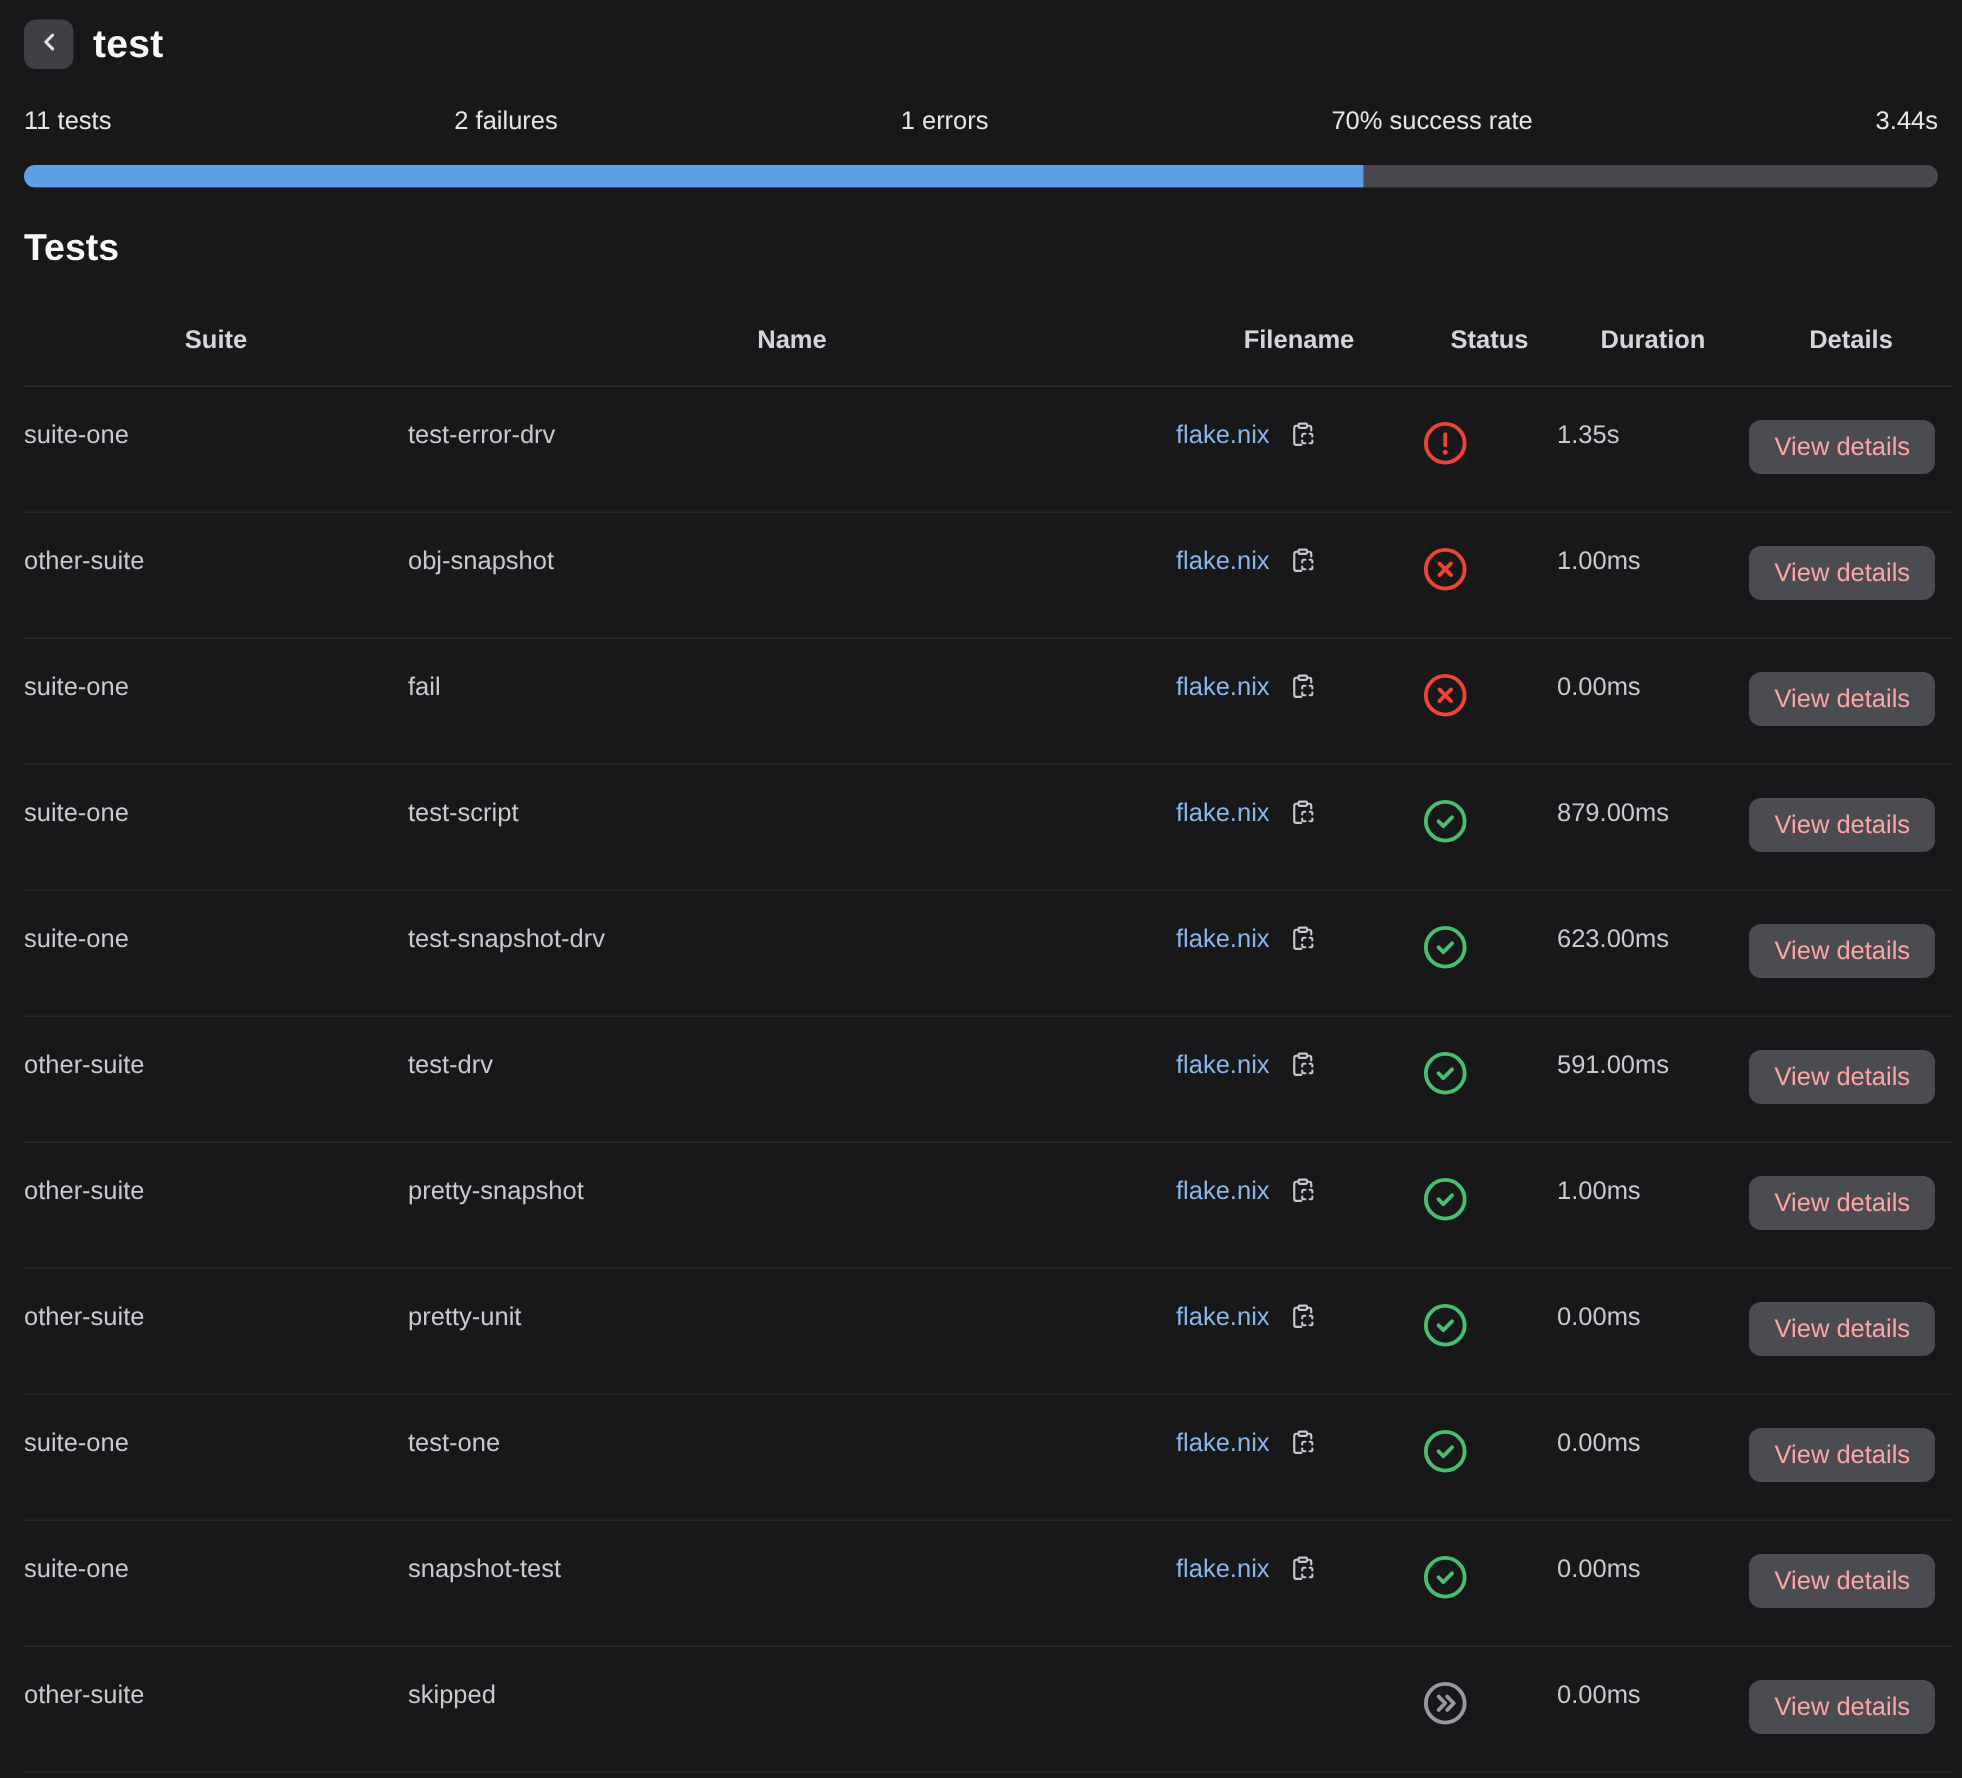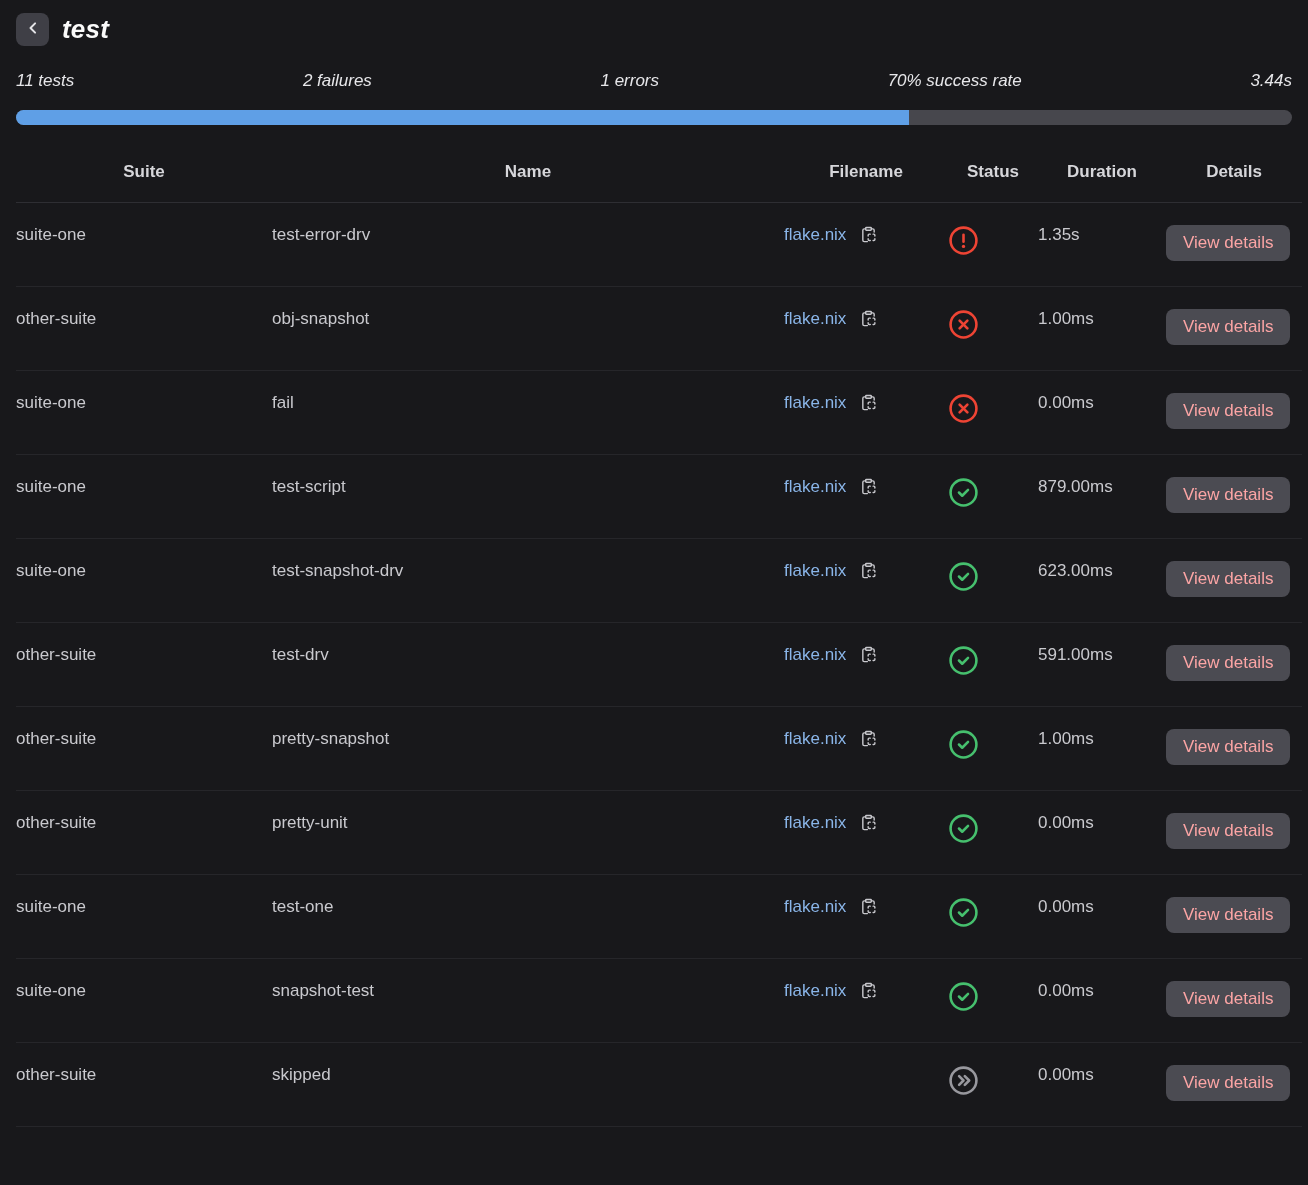--- a/index.html
+++ b/index.html
@@ -13,24 +13,24 @@
   }
 
   
   .page-header { display: flex; align-items: center; gap: 13px; margin: 13px 16px 0; }
   .back-btn {
     width: 33px; height: 33px; border: none; border-radius: 8px;
     background: #3f3f46; color: #e4e4e7; cursor: pointer;
     display: flex; align-items: center; justify-content: center; padding: 0; flex: none;
   }
   .back-btn svg { width: 20px; height: 20px; }
-  .page-title { margin: 0; font-size: 26px; font-weight: 700; color: #fafafa; letter-spacing: 0.2px; font-style: italic; }
+  .page-title { margin: 0; font-size: 26px; font-weight: 700; color: #fafafa; letter-spacing: 0.2px; }
 
   
-  .summary { display: flex; justify-content: space-between; margin: 25px 16px 0; font-size: 17px; color: #e7e7ea; font-style: italic; }
+  .summary { display: flex; justify-content: space-between; margin: 25px 16px 0; font-size: 17px; color: #e7e7ea; }
   .summary span { white-space: nowrap; }
 
   
   .progress { margin: 19px 16px 0; height: 15px; border-radius: 999px; background: #47474d; overflow: hidden; }
   .progress-fill { height: 100%; background: #5f9fe6; }
 
   
   .section-title { margin: 26px 16px 0; font-size: 25px; font-weight: 700; color: #fafafa; }
 
   
@@ -87,20 +87,21 @@
     <span>2 failures</span>
     <span>1 errors</span>
     <span>70% success rate</span>
     <span>3.44s</span>
   </div>
 
   <div class="progress">
     <div class="progress-fill" style="width: 70%;"></div>
   </div>
 
+  <h2 class="section-title">Tests</h2>
 
   <table class="tests">
     <colgroup>
       <col style="width:256px">
         <col style="width:512px">
         <col style="width:164px">
       <col style="width:90px">
         <col style="width:128px">
         <col style="width:136px">
     </colgroup>

